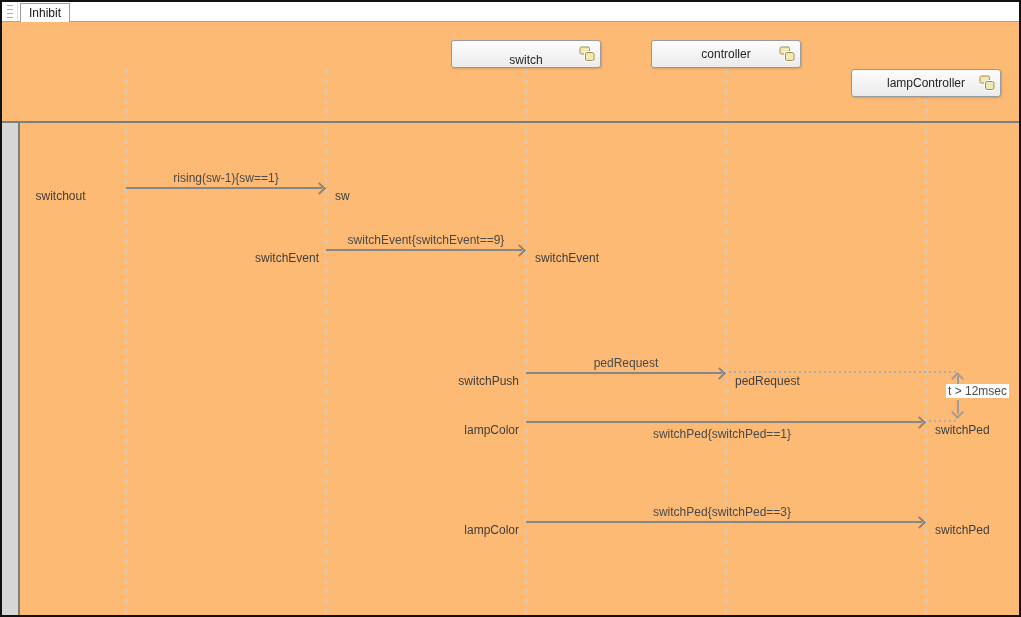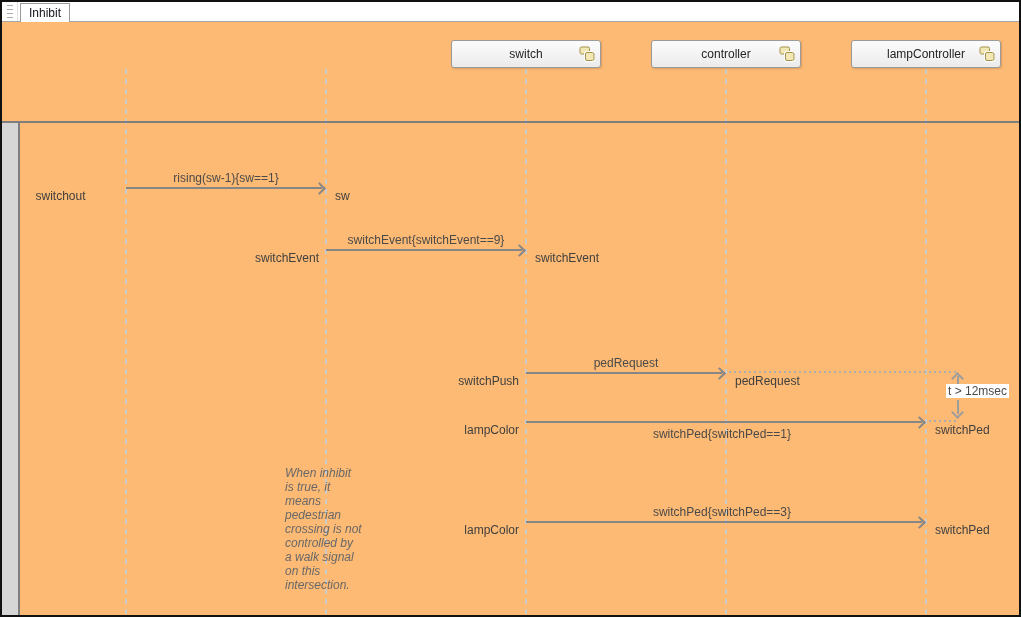--- a/index.html
+++ b/index.html
@@ -123,41 +123,41 @@
     <span>Inhibit</span>
   </div>
   <div class="tabbar-underline"></div>
 
   <div class="lifeline" style="left:123px;"></div>
   <div class="lifeline" style="left:323px;"></div>
   <div class="lifeline" style="left:523px;"></div>
   <div class="lifeline" style="left:723px;"></div>
   <div class="lifeline" style="left:923px;"></div>
 
-  <div class="head" style="left:449px;">
+  <div class="head" style="left:449px;align-items:flex-end;">
     <span>switch</span>
     <span class="hicon">
       <svg width="16" height="16" viewBox="0 0 16 16">
         <rect x="1" y="1" width="9.5" height="7" rx="1.5" fill="#f2e8b6" stroke="#a3914b" stroke-width="1"></rect>
         <rect x="6.5" y="6.5" width="8.5" height="8" rx="1.5" fill="#ffffff" stroke="#ffffff" stroke-width="3"></rect>
         <rect x="6.5" y="6.5" width="8.5" height="8" rx="1.5" fill="#f2e8b6" stroke="#a3914b" stroke-width="1"></rect>
       </svg>
     </span>
   </div>
   <div class="head" style="left:649px;">
     <span>controller</span>
     <span class="hicon">
       <svg width="16" height="16" viewBox="0 0 16 16">
         <rect x="1" y="1" width="9.5" height="7" rx="1.5" fill="#f2e8b6" stroke="#a3914b" stroke-width="1"></rect>
         <rect x="6.5" y="6.5" width="8.5" height="8" rx="1.5" fill="#ffffff" stroke="#ffffff" stroke-width="3"></rect>
         <rect x="6.5" y="6.5" width="8.5" height="8" rx="1.5" fill="#f2e8b6" stroke="#a3914b" stroke-width="1"></rect>
       </svg>
     </span>
   </div>
-  <div class="head" style="left:849px;">
+  <div class="head" style="left:849px;margin-top:29px;">
     <span>lampController</span>
     <span class="hicon">
       <svg width="16" height="16" viewBox="0 0 16 16">
         <rect x="1" y="1" width="9.5" height="7" rx="1.5" fill="#f2e8b6" stroke="#a3914b" stroke-width="1"></rect>
         <rect x="6.5" y="6.5" width="8.5" height="8" rx="1.5" fill="#ffffff" stroke="#ffffff" stroke-width="3"></rect>
         <rect x="6.5" y="6.5" width="8.5" height="8" rx="1.5" fill="#f2e8b6" stroke="#a3914b" stroke-width="1"></rect>
       </svg>
     </span>
   </div>
 
@@ -196,23 +196,14 @@
   <div class="port-label" style="left:933px; top:521px;">switchPed</div>
 
   <div class="dotted-h" style="left:727px; top:369px; width:230px;"></div>
   <div class="dotted-h" style="left:927px; top:418px; width:30px;"></div>
   <div class="dur-line" style="top:374px; height:8px;"></div>
   <div class="dur-line" style="top:398px; height:14px;"></div>
   <div class="chev-up" style="left:951px; top:372px;"></div>
   <div class="chev-down" style="left:951px; top:406px;"></div>
   <div class="dur-label">t &gt; 12msec</div>
 
-  <div class="annotation">When inhibit
-is true, it
-means
-pedestrian
-crossing is not
-controlled by
-a walk signal
-on this
-intersection.</div>
 
 </div>
 
 </body></html>

